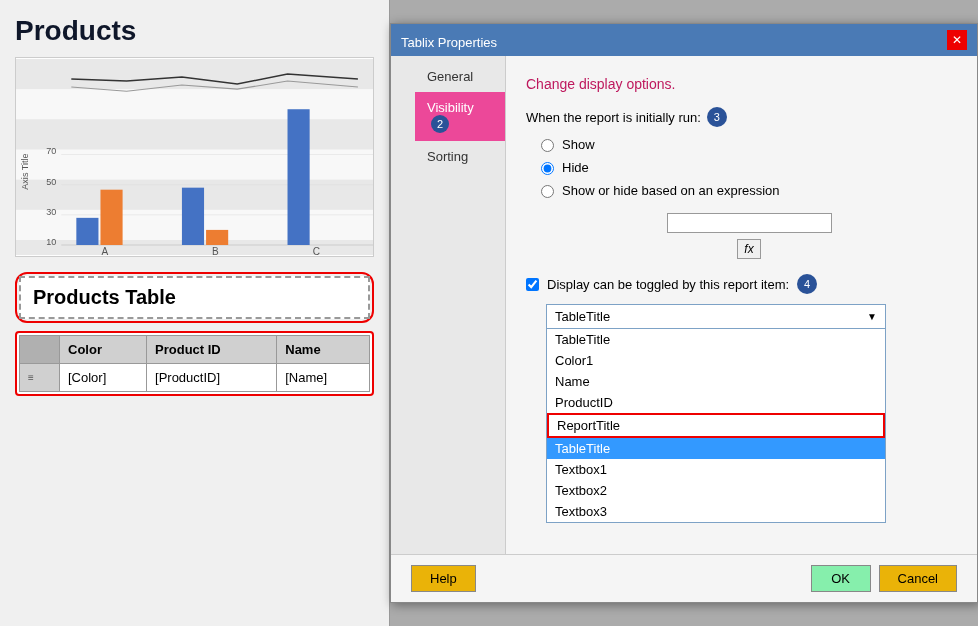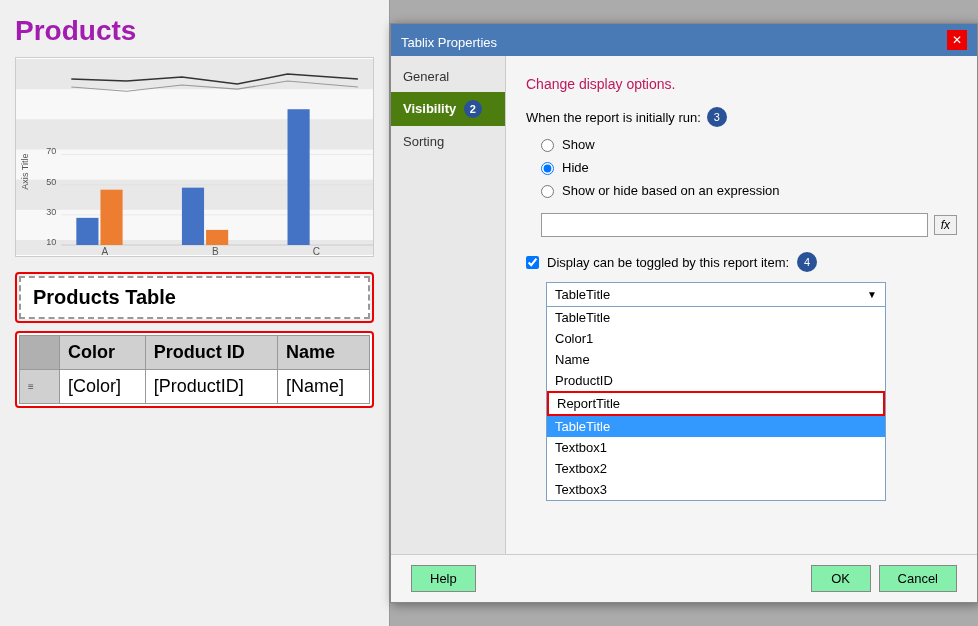--- a/index.html
+++ b/index.html
@@ -19,21 +19,21 @@
       height: 626px;
       background: #f0f0f0;
       border-right: 1px solid #999;
       position: relative;
       overflow: hidden;
     }
 
     .report-title {
       font-size: 28px;
       font-weight: bold;
-      color: #a21caf;
+      color: #0f172a;
       padding: 15px 15px 5px 15px;
     }
 
     
     .chart-area {
       margin: 5px 15px;
       height: 200px;
       background: #fff;
       border: 1px solid #ccc;
       position: relative;
@@ -45,21 +45,21 @@
       height: 100%;
     }
 
     
     .products-table-title-wrapper {
       margin: 15px 15px 8px 15px;
     }
 
     .products-table-title-box {
       border: 2px solid #e00;
-      border-radius: 4px;
+      border-radius: 12px;
       padding: 2px;
     }
 
     .products-table-title-inner {
       border: 2px dashed #999;
       padding: 8px 12px;
       font-size: 20px;
       font-weight: bold;
       background: #fff;
     }
@@ -75,21 +75,21 @@
 
     .data-table {
       width: 100%;
       border-collapse: collapse;
     }
 
     .data-table th, .data-table td {
       border: 1px solid #999;
       padding: 6px 8px;
       text-align: left;
-      font-size: 18px;
+      font-size: 13px;
     }
 
     .data-table thead tr {
       background: #d0d0d0;
     }
 
     .data-table thead th:first-child {
       width: 40px;
       background: #b0b0b0;
     }
@@ -146,33 +146,33 @@
       flex: 1;
       overflow: hidden;
     }
 
     
     .dialog-nav {
       width: 115px;
       background: #e8e8e8;
       border-right: 1px solid #ccc;
       padding-top: 5px;
+      padding-left: 24px;
     }
 
     .nav-item {
       padding: 8px 12px;
       cursor: pointer;
       font-size: 13px;
       color: #333;
     }
 
     .nav-item.active {
-      background: #4d7c0f;
+      background: #ec4899;
       color: #fff;
-      font-weight: bold;
     }
 
     .nav-badge {
       display: inline-block;
       background: #2a5298;
       color: #fff;
       border-radius: 50%;
       width: 18px;
       height: 18px;
       font-size: 11px;
@@ -232,20 +232,21 @@
     .radio-row input[type="radio"] {
       margin: 0;
     }
 
     .expression-row {
       display: flex;
       align-items: center;
       gap: 6px;
       margin-left: 15px;
       margin-bottom: 15px;
+      flex-direction: column;
     }
 
     .expression-input {
       flex: 1;
       height: 24px;
       border: 1px solid #999;
       padding: 2px 4px;
       font-size: 12px;
     }
 
@@ -322,21 +323,21 @@
     }
 
     .footer-right {
       display: flex;
       gap: 8px;
     }
 
     .footer-btn {
       padding: 5px 18px;
       border: 1px solid #888;
-      background: #86efac;
+      background: #eab308;
       cursor: pointer;
       font-size: 13px;
       min-width: 60px;
     }
 
     .footer-btn.primary {
       background: #86efac;
     }
   </style>
 </head>

